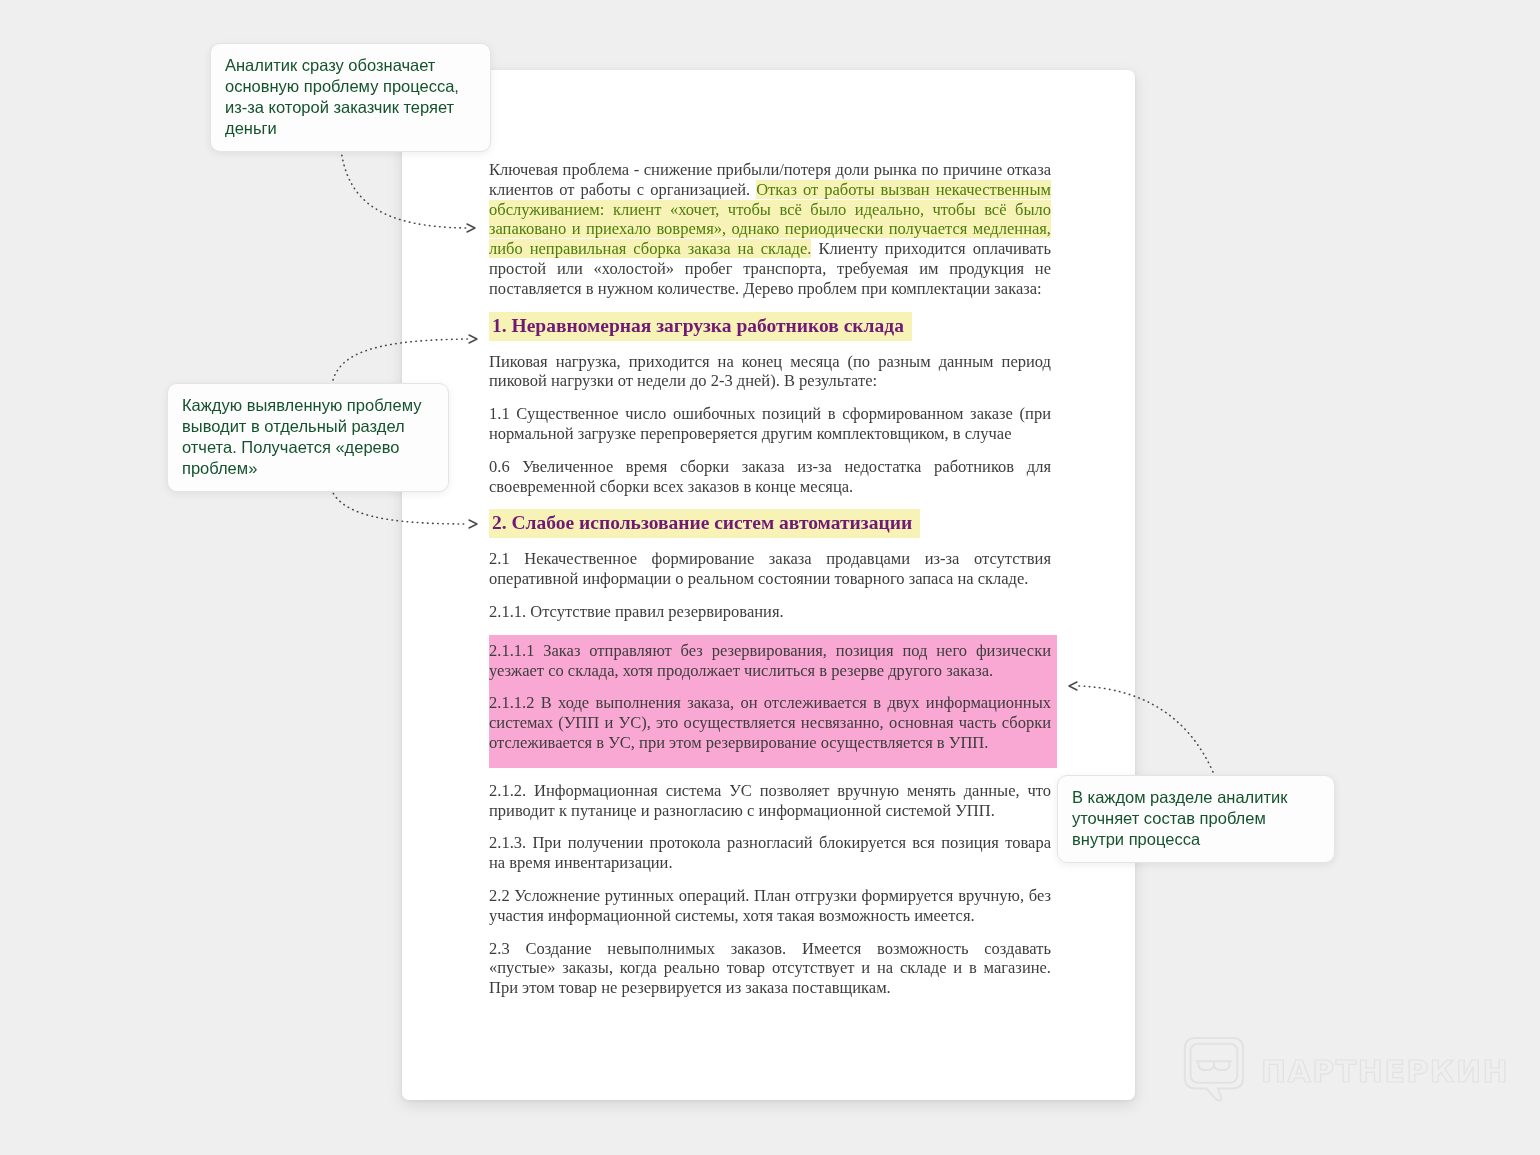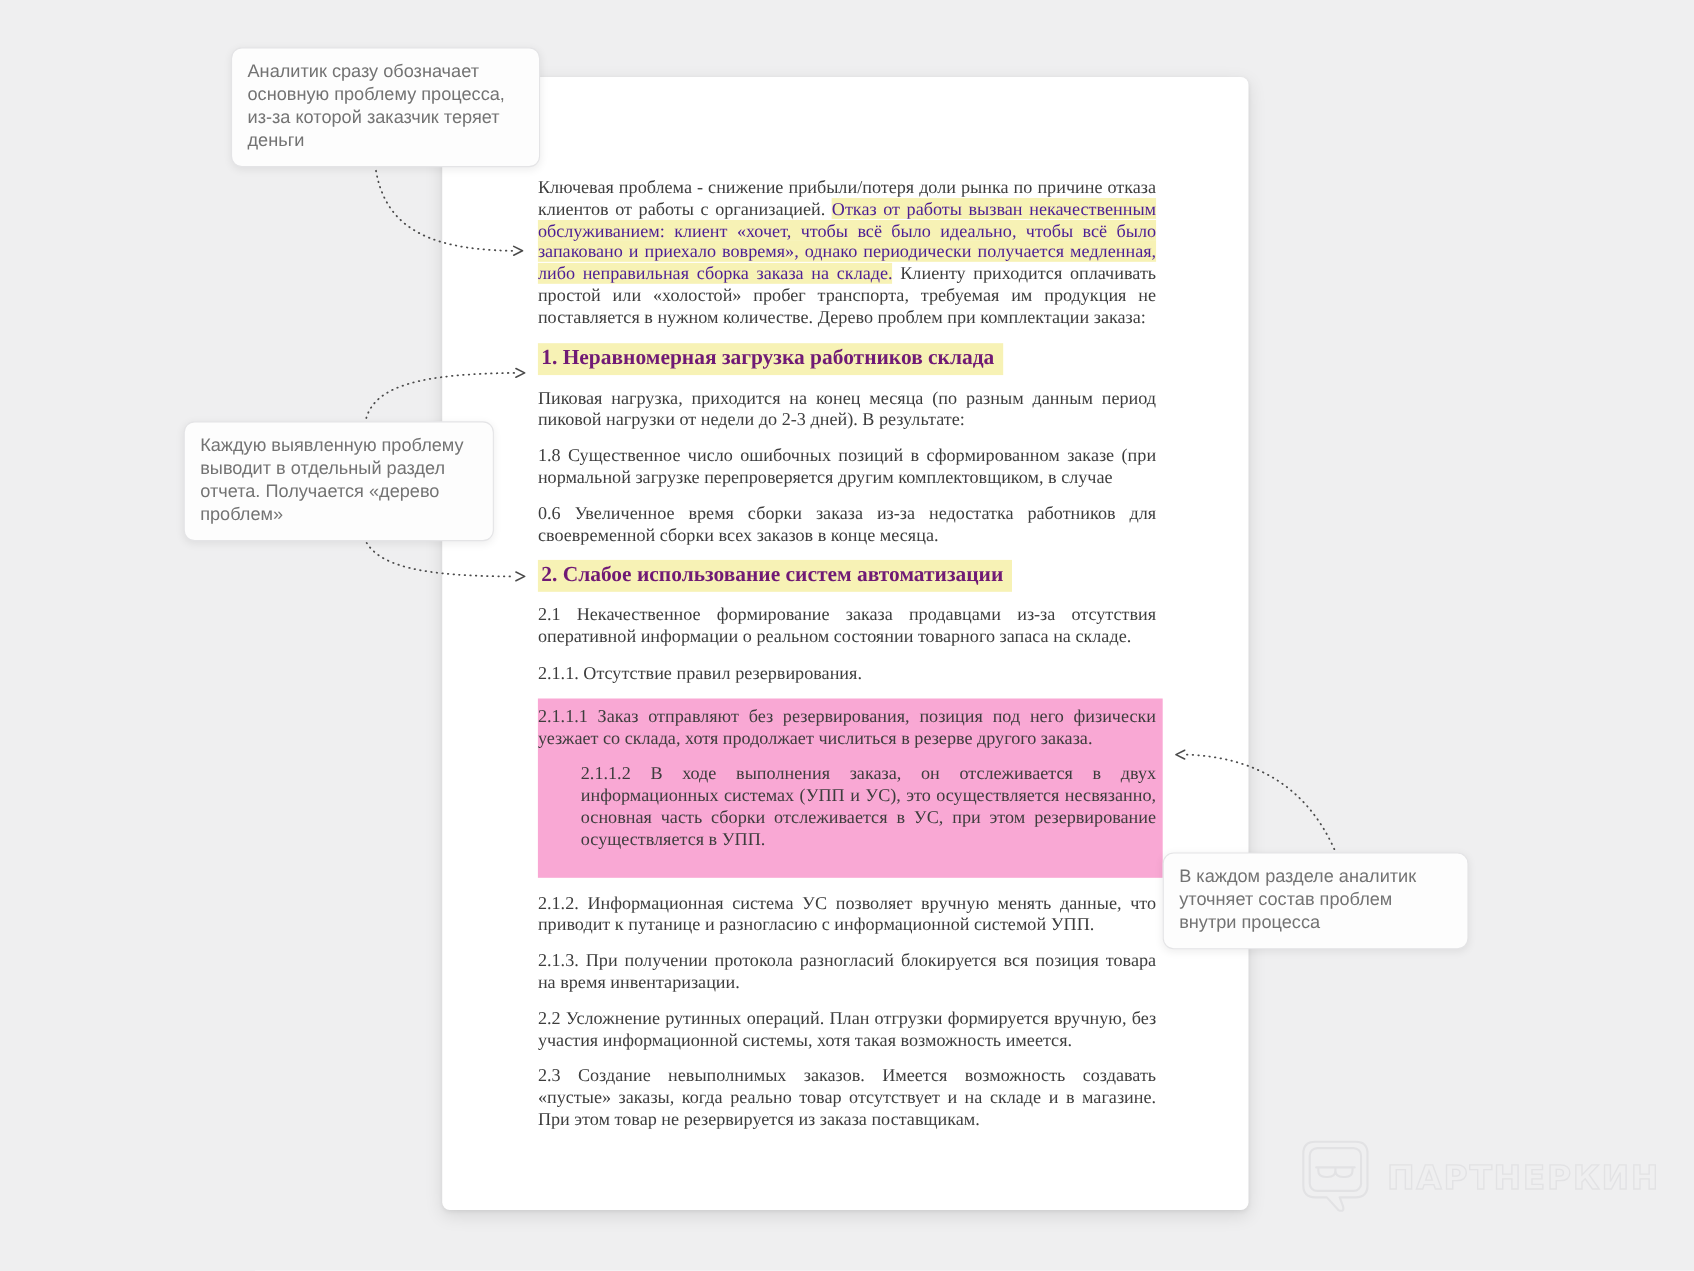--- a/index.html
+++ b/index.html
@@ -42,40 +42,40 @@
     margin: 9px 0 11px;
     text-align: left;
   }
   .doc .heading .hl-head {
     background: #f7f2b5;
     padding: 2px 8px 3px 3px;
     display: inline-block;
   }
   .hl-inline {
     background: #f7f2b5;
-    color: #4c1d95;
+    color: #4d7c0f;
   }
   .hl-block {
     background: #f9a8d4;
     padding: 6px 6px 8px 0;
     margin: 0 -6px 13px 0;
   }
-  .hl-block p:last-child { margin-bottom: 17px; padding-left: 39px; }
+  .hl-block p:last-child { margin-bottom: 7px; }
 
   
   .callout {
     position: absolute;
     background: #fdfdfd;
     border: 1px solid #e4e4e6;
     border-radius: 10px;
     box-shadow: 0 2px 8px rgba(0,0,0,0.07);
     padding: 11px 14px 12px;
     font-size: 16.5px;
     line-height: 21px;
-    color: #737373;
+    color: #14532d;
     z-index: 3;
   }
   .callout-1 { left: 210px; top: 43px;  width: 281px; }
   .callout-2 { left: 167px; top: 383px; width: 282px; }
   .callout-3 { left: 1057px; top: 775px; width: 278px; }
 
   
   .arrows {
     position: absolute;
     left: 0; top: 0;
@@ -129,21 +129,21 @@
     <div class="doc">
 
       <p><span>Ключевая проблема - снижение прибыли/потеря доли рынка по причине отказа клиентов от работы с организацией. </span><span class="hl-inline">Отказ от работы вызван некачественным обслуживанием: клиент «хочет, чтобы всё было идеально, чтобы всё было запаковано и приехало вовремя»,  однако периодически получается медленная, либо неправильная сборка заказа на складе.</span><span> Клиенту приходится оплачивать простой или «холостой» пробег транспорта, требуемая им продукция не поставляется в нужном количестве. Дерево проблем при комплектации заказа:</span></p>
 
       <div class="heading">
         <span class="hl-head">1. Неравномерная загрузка работников склада</span>
       </div>
 
       <p>Пиковая нагрузка, приходится на конец месяца (по разным данным период пиковой нагрузки от недели до 2-3 дней). В результате:</p>
 
-      <p>1.8  Существенное число ошибочных позиций в сформированном заказе (при нормальной загрузке перепроверяется другим комплектовщиком, в случае</p>
+      <p>1.1  Существенное число ошибочных позиций в сформированном заказе (при нормальной загрузке перепроверяется другим комплектовщиком, в случае</p>
 
       <p>0.6 Увеличенное время сборки заказа из-за недостатка работников для своевременной сборки всех заказов в конце месяца.</p>
 
       <div class="heading">
         <span class="hl-head">2. Слабое использование систем автоматизации</span>
       </div>
 
       <p>2.1 Некачественное формирование заказа продавцами из-за отсутствия оперативной информации о реальном состоянии товарного запаса на складе.</p>
 
       <p>2.1.1. Отсутствие правил резервирования.</p>

